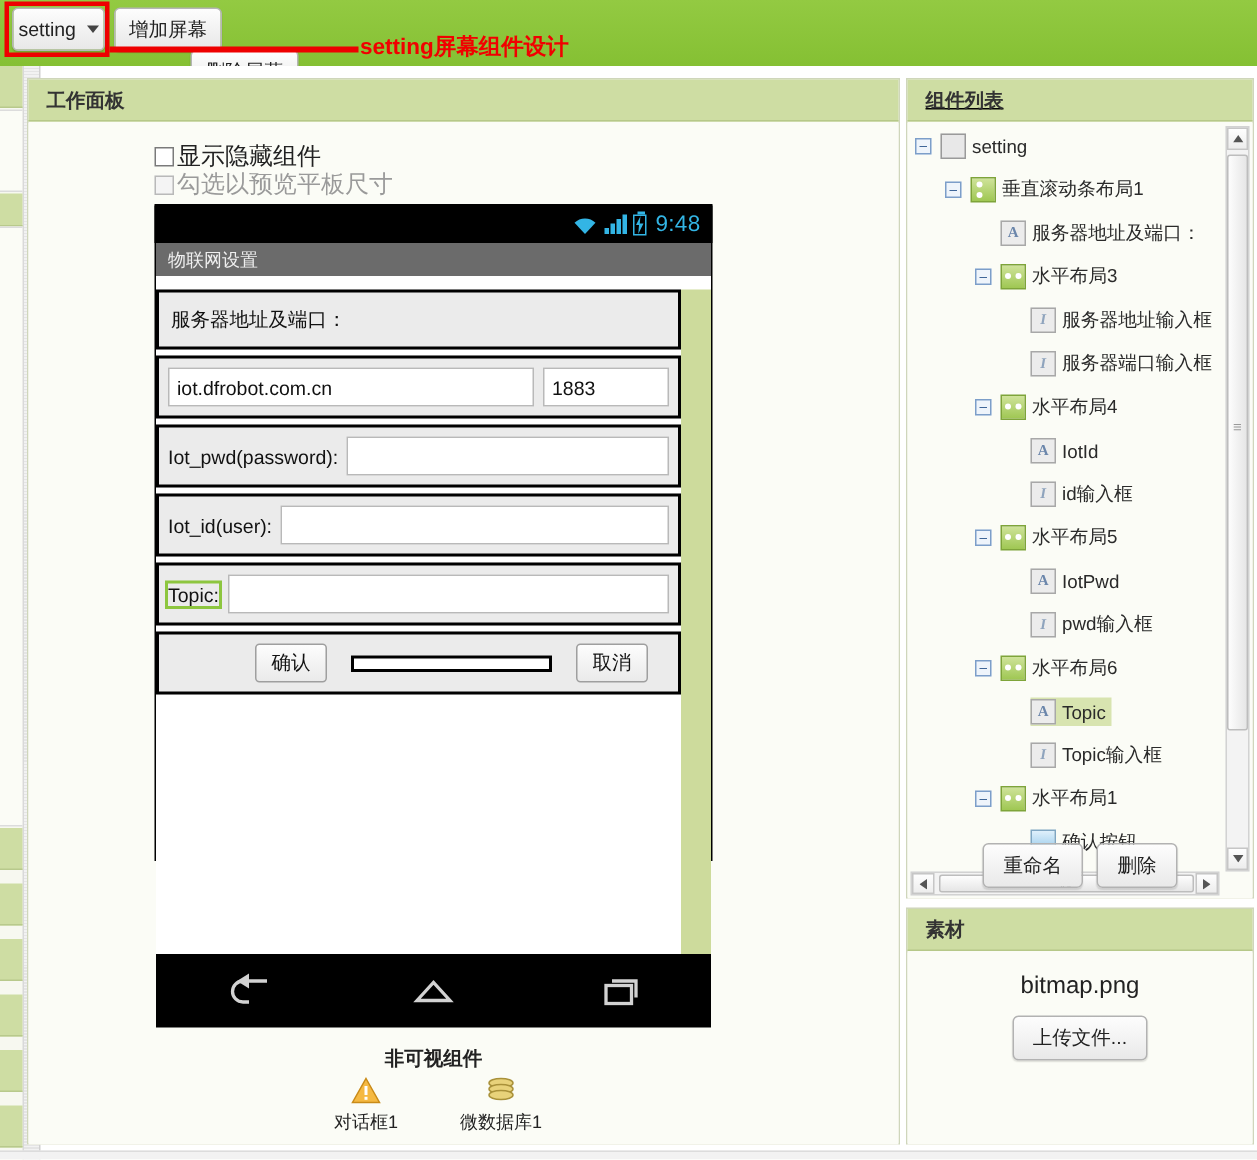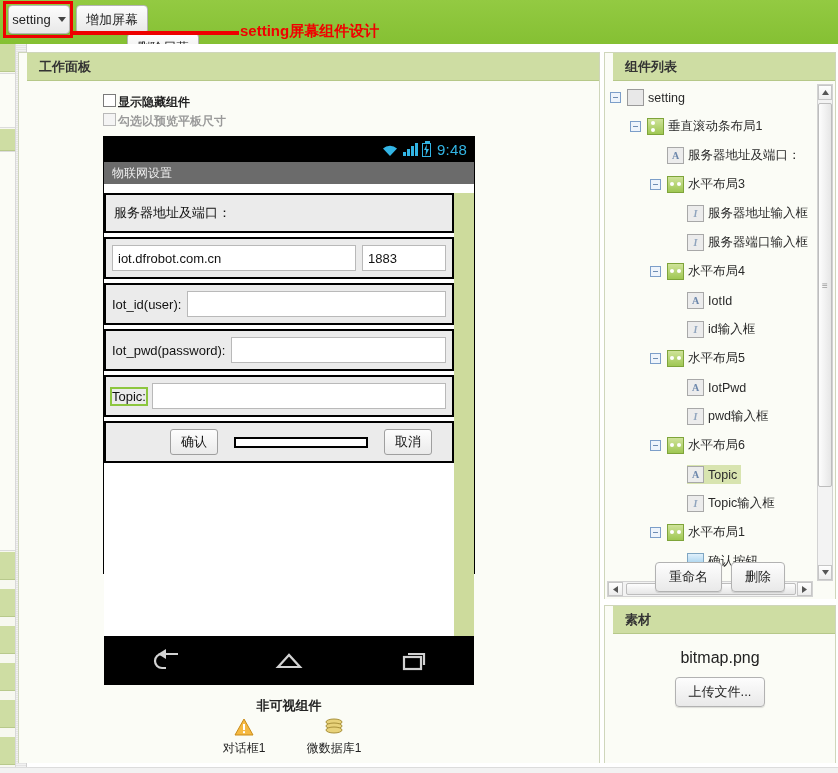--- a/index.html
+++ b/index.html
@@ -62,26 +62,26 @@
     position: absolute; left: 16px; top: 44px; width: 11px; height: 729px;
     background: repeating-linear-gradient(0deg,#f2f2f2 0px,#f2f2f2 1px,#e4e4e4 1px,#e4e4e4 2px);
     border-right: 1px solid #d0d0d0;
   }
 
   
   .panel { position: absolute; background: #fbfcf6; border: 1px solid #cfd6bb; }
   .panel-hd {
     height: 28px; background: #cedda3; border-bottom: 1px solid #b6c889;
     font-size: 13px; font-weight: bold; color: #333;
-    display: flex; align-items: center; padding-left: 12px; margin-left: 8px;
+    display: flex; align-items: center; padding-left: 12px;
   }
   #work-panel { left: 18px; top: 52px; width: 582px; height: 711px; }
   #work-body  { position:absolute; left:0; top:29px; width:580px; height:681px; background:#fbfcf6; overflow:hidden;}
 
-  .cbrow { position: absolute; display: flex; font-size: 12px; color: #222; font-weight: bold; }
+  .cbrow { position: absolute; display: flex; align-items: center; font-size: 16px; color: #222; }
   .cb-box {
     width: 13px; height: 13px; border: 1px solid #7a7a7a; background: #fff;
     margin-right: 2px; display: inline-block; flex: none;
   }
   .cb-box.disabled { border-color: #b9b9b9; background: #f4f4f4; }
   #cb-show-hidden { left: 103px; top: 94px; }
   #cb-tablet      { left: 103px; top: 113px; color: #9a9a9a; }
 
   
   #phone { position: absolute; left: 103px; top: 136px; width: 372px; height: 438px;
@@ -131,21 +131,21 @@
   .nav-ic { stroke:#d2d2d2; fill:none; stroke-width:2.2; }
 
   #nonvis-title { position:absolute; left:103px; top:697px; width:372px; text-align:center;
                   font-size:13px; font-weight:bold; color:#222; }
   #nonvis-items { position:absolute; left:103px; top:716px; width:372px;
                   display:flex; justify-content:center; gap:24px; }
   .nv { width: 66px; text-align:center; font-size:12px; color:#222; }
   .nv .ic { height:22px; display:flex; align-items:center; justify-content:center; margin-bottom:2px;}
 
   
-  #tree-panel { left: 604px; top: 52px; width: 232px; height: 547px; }
+  #tree-panel { left: 604px; top: 52px; width: 232px; height: 547px; text-decoration: underline; }
   #tree-body { position:absolute; left:0; top:29px; width:230px; height:517px; background:#fbfcf6; overflow:hidden;}
   #tree-scroll-area { position:absolute; left:1px; top:1px; width:211px; height:498px; overflow:hidden; }
 
   .tnode { position:relative; height:29px; display:flex; align-items:center;
            font-size:12.5px; color:#2a2a2a; white-space:nowrap; }
   .exp { width:11px; height:11px; border:1px solid #7c9ec9; background:#eef4fb;
          color:#27528a; font-size:9px; line-height:9px; text-align:center;
          margin-right:6px; flex:none; cursor:pointer; }
   .exp.none { border:none; background:transparent; }
   .ticon { width:17px; height:17px; margin-right:4px; flex:none; border:1px solid #a8a8a8;
@@ -278,30 +278,30 @@
           <div class="lbl">服务器地址及端口：</div>
         </div>
 
         <div class="arr" id="arr-addr-row">
           <div class="row">
             <div class="inp addr">iot.dfrobot.com.cn</div>
             <div class="inp port">1883</div>
           </div>
         </div>
 
+        <div class="arr" id="arr-pwd-row">
+          <div class="row">
+            <span class="lbl">Iot_pwd(password):</span>
+            <div class="inp"></div>
+          </div>
+        </div>
+
         <div class="arr" id="arr-id-row">
           <div class="row">
             <span class="lbl">Iot_id(user):</span>
-            <div class="inp"></div>
-          </div>
-        </div>
-
-        <div class="arr" id="arr-pwd-row">
-          <div class="row">
-            <span class="lbl">Iot_pwd(password):</span>
             <div class="inp"></div>
           </div>
         </div>
 
         <div class="arr" id="arr-topic-row">
           <div class="row">
             <span class="lbl sel-green">Topic:</span>
             <div class="inp"></div>
           </div>
         </div>

